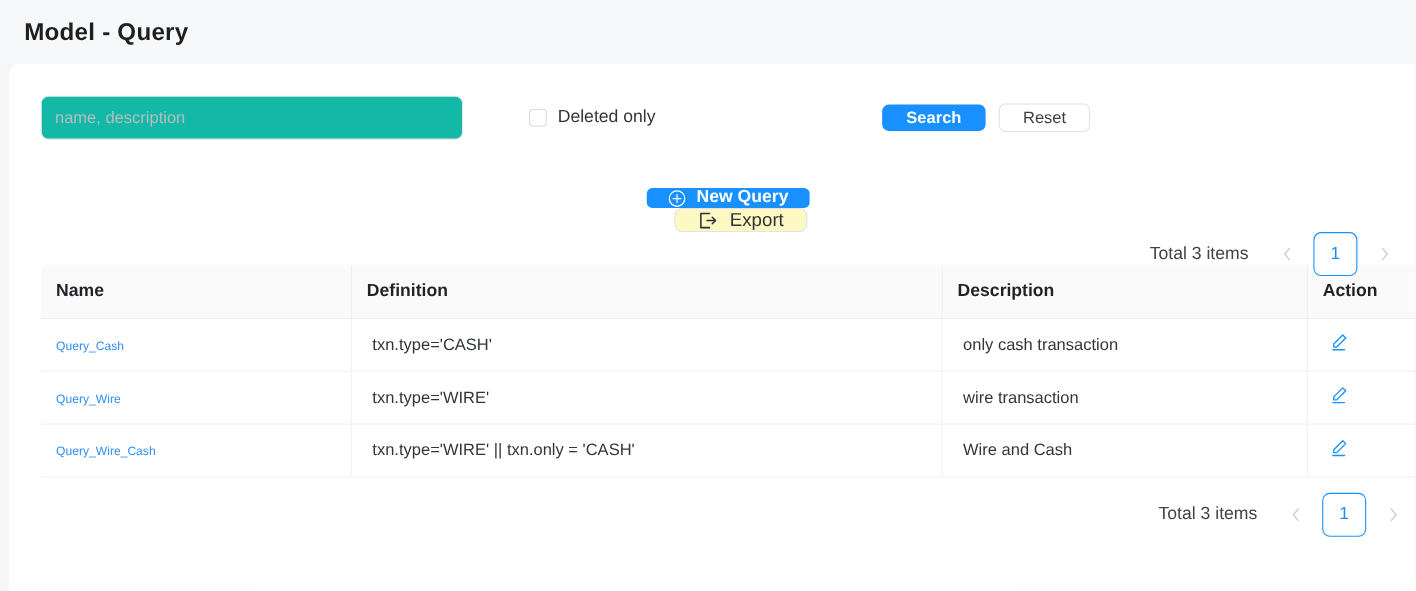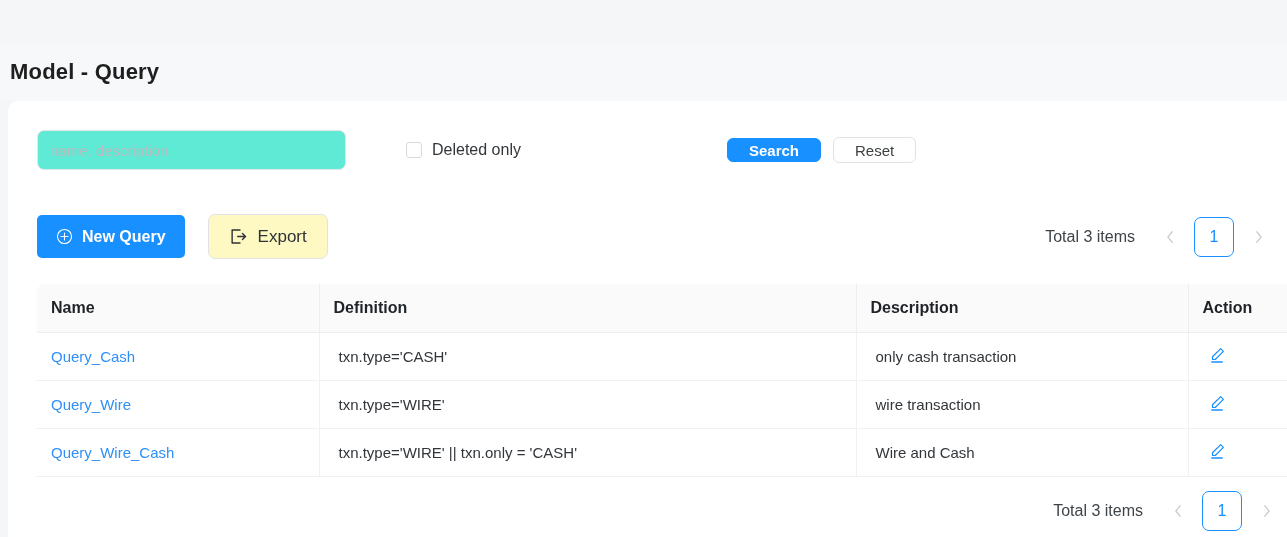--- a/index.html
+++ b/index.html
@@ -15,23 +15,22 @@
     color: #262626;
     -webkit-font-smoothing: antialiased;
   }
 
   
   .page-header {
     height: 58px;
     background: #f7f8f9;
     display: flex;
     align-items: center;
-    padding-left: 10px;
-    box-sizing: border-box;
-    margin-top: 43px;
+    padding-left: 22px;
+    box-sizing: border-box;
   }
   .page-title {
     font-size: 22px;
     font-weight: 600;
     color: #1f1f1f;
     letter-spacing: .2px;
   }
 
   
   .card-wrap {
@@ -50,31 +49,31 @@
     overflow: hidden;
   }
 
   
   .filter-row {
     display: flex;
     align-items: center;
     height: 42px;
   }
   .search-input {
-    width: 309px;
+    width: 384px;
     height: 40px;
     box-sizing: border-box;
     border: 1px solid #e4e6e8;
     border-radius: 7px;
     padding: 17px 12px;
     font-size: 15px;
     font-family: "Liberation Sans", sans-serif;
     color: #262626;
     outline: none;
-    background: #5eead4;
+    background: #14b8a6;
   }
   .search-input::placeholder { color: #b9bcc0; }
 
   .checkbox-group {
     display: flex;
     align-items: center;
     margin-left: 60px;
     cursor: pointer;
   }
   .checkbox-box {
@@ -122,20 +121,21 @@
     padding: 12px 21px;
     margin-left: 12px;
   }
 
   
   .toolbar {
     display: flex;
     align-items: center;
     margin-top: 43px;
     height: 45px;
+    flex-direction: column;
   }
   .btn-new {
     background: #1890ff;
     color: #fff;
     border: none;
     height: 43px;
     border-radius: 5px;
     padding: 0 19px;
     font-size: 16px;
     font-weight: 600;
@@ -233,21 +233,21 @@
     text-overflow: ellipsis;
   }
   table.data-table tbody td + td { border-left: 1px solid #f0f1f2; padding-left: 19px; }
   .col-name    { width: 282px; }
   .col-def     { width: 537px; }
   .col-desc    { width: 332px; }
   .col-action  { width: 107px; }
   .name-link {
     color: #2f8ff5;
     cursor: pointer;
-    font-size: 15px;
+    font-size: 11px;
   }
   .edit-btn {
     display: inline-flex;
     cursor: pointer;
     line-height: 0;
   }
 
   .pager-bottom {
     display: flex;
     align-items: center;

